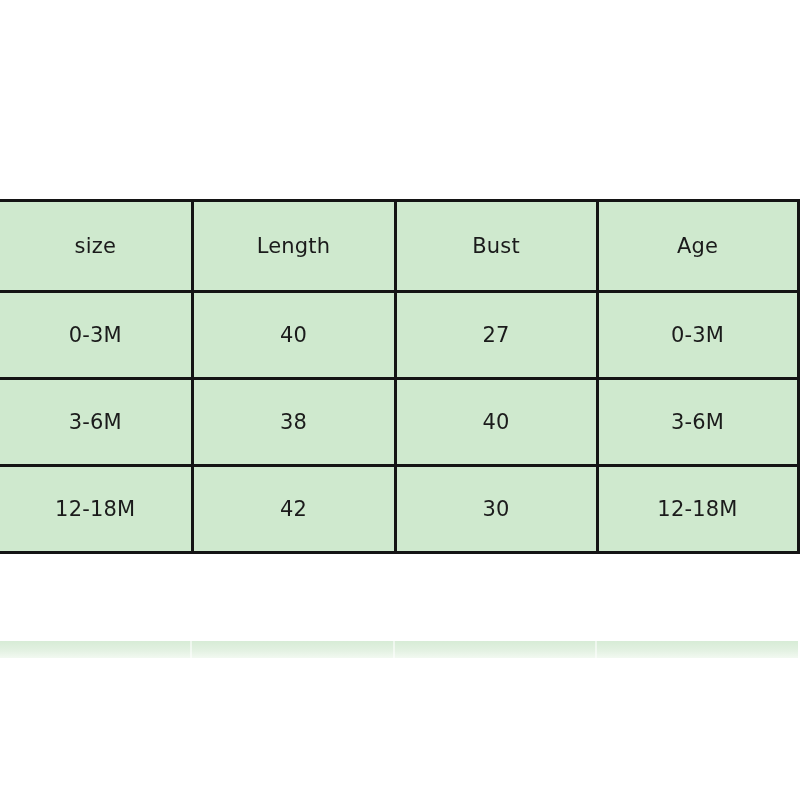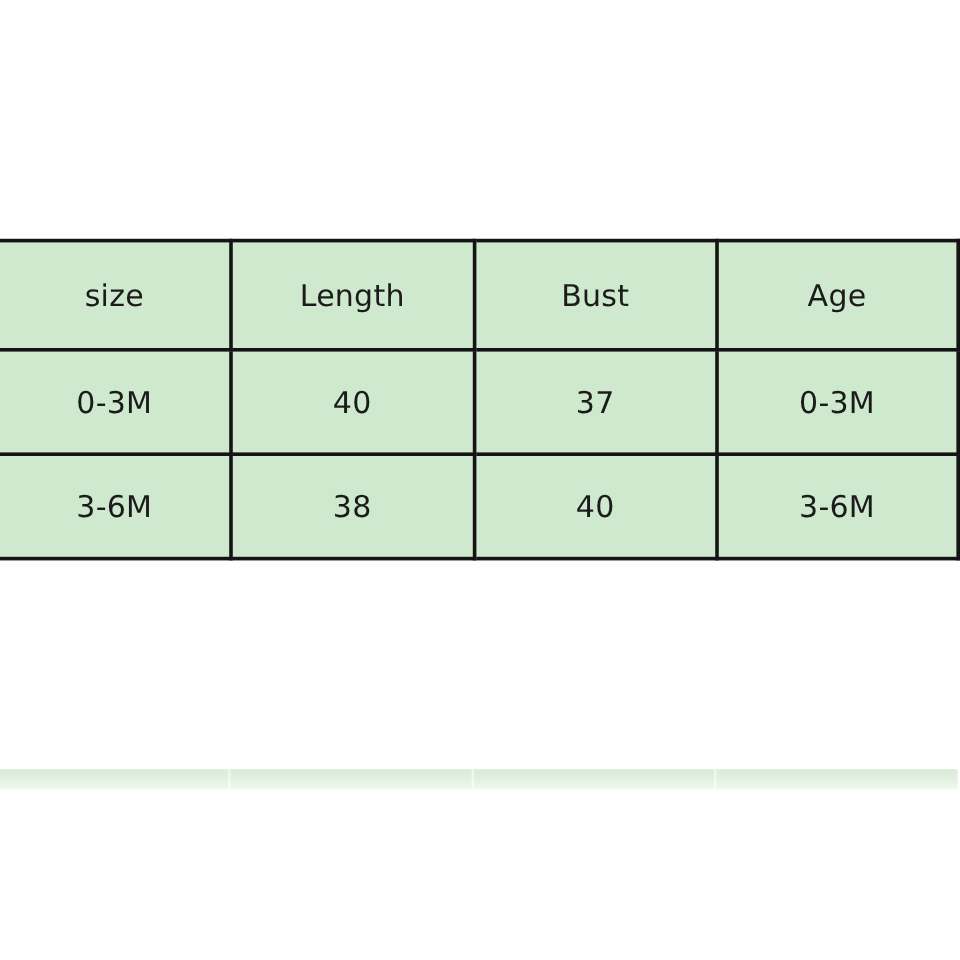--- a/index.html
+++ b/index.html
@@ -42,21 +42,21 @@
   table.size-chart col.c-bust   { width: 202px; }
   table.size-chart col.c-age    { width: 201px; }
 
   table.size-chart th,
   table.size-chart td {
     background: #cfe9ce;
     color: #1b1b1b;
     text-align: center;
     vertical-align: middle;
     font-weight: 400;
-    font-size: 25px;
+    font-size: 21px;
     letter-spacing: 0.2px;
     border-top: 3px solid #141414;
     border-bottom: 3px solid #141414;
     border-right: 3px solid #141414;
     border-left: 0;
     padding: 0;
   }
 
   table.size-chart tr.header-row th { height: 88px; }
   table.size-chart tr.data-row  td  { height: 84px; }
@@ -113,28 +113,34 @@
           <th>Length</th>
           <th>Bust</th>
           <th>Age</th>
         </tr>
       </thead>
 
       <tbody>
         <tr class="data-row">
           <td>0-3M</td>
           <td>40</td>
-          <td>37</td>
+          <td>27</td>
           <td>0-3M</td>
         </tr>
         <tr class="data-row">
           <td>3-6M</td>
           <td>38</td>
           <td>40</td>
           <td>3-6M</td>
+        </tr>
+        <tr class="data-row">
+          <td>12-18M</td>
+          <td>42</td>
+          <td>30</td>
+          <td>12-18M</td>
         </tr>
       </tbody>
     </table>
   </div>
 
   <div id="under-strip">
     <div class="seam s1"></div>
     <div class="seam s2"></div>
     <div class="seam s3"></div>
   </div>

